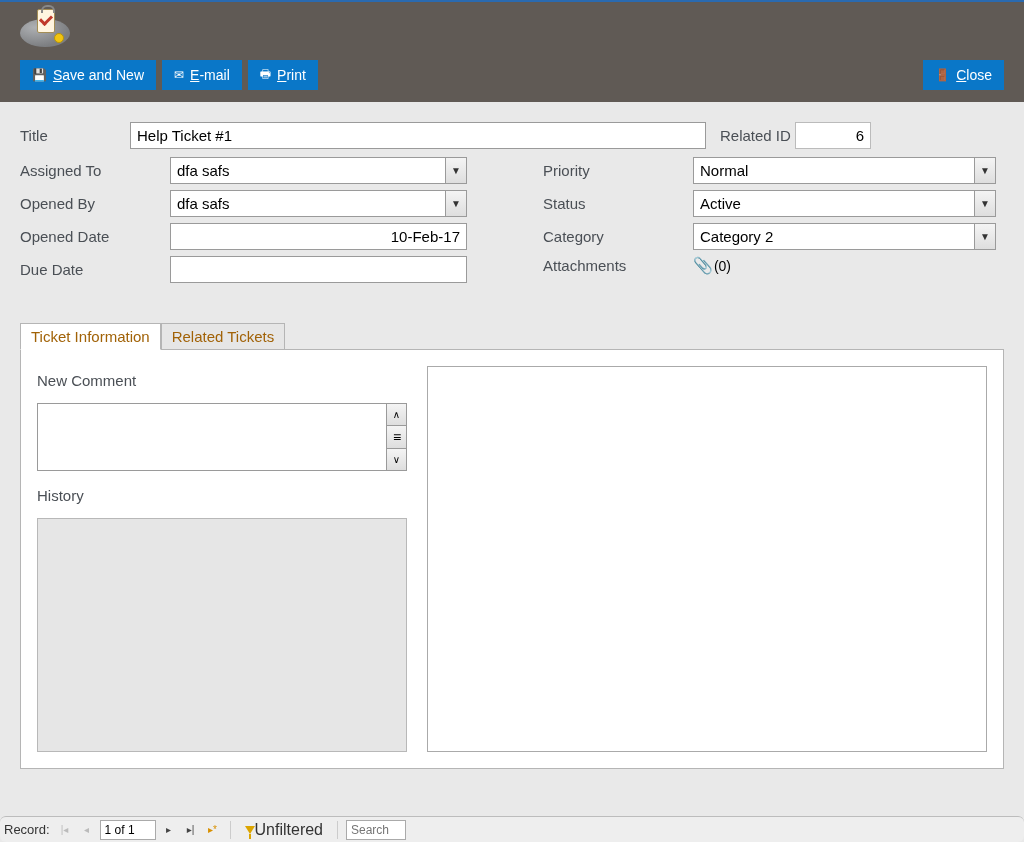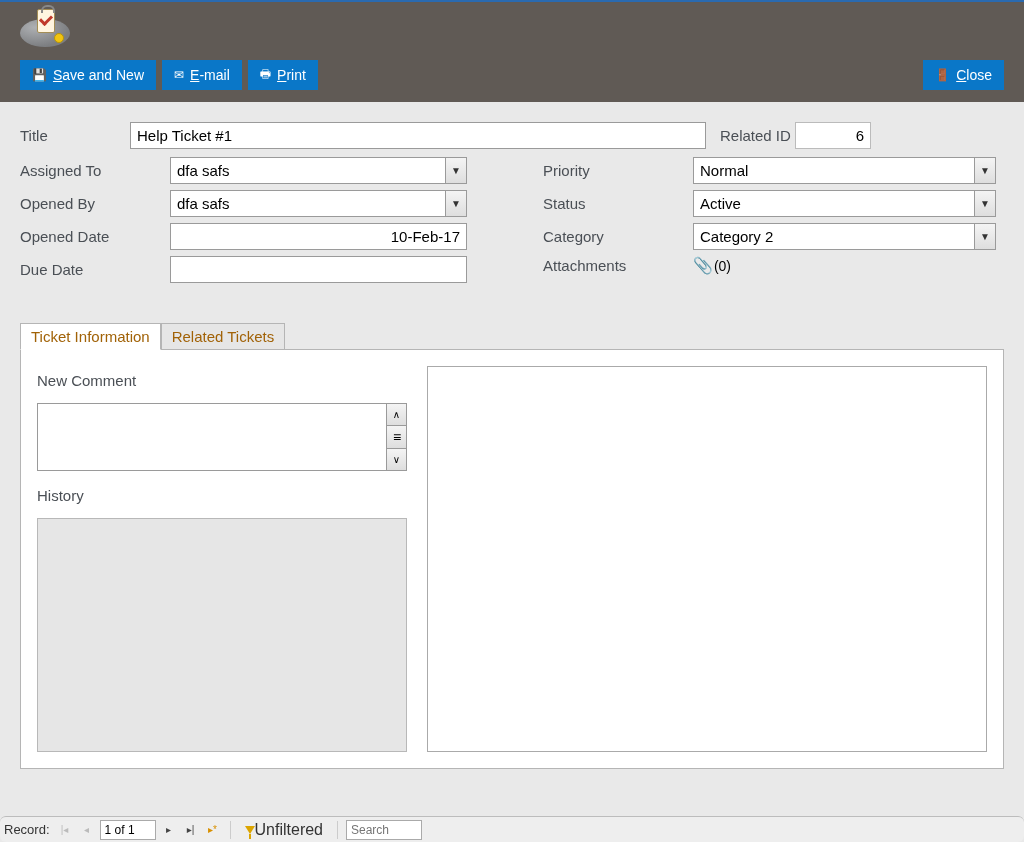--- a/index.html
+++ b/index.html
@@ -223,21 +223,21 @@
     padding:0 6px; cursor:pointer;
   }
   .recbar .filterbtn .funnel{
     width:0;height:0;border-left:5px solid transparent;border-right:5px solid transparent;border-top:8px solid #dca500;
     position:relative;
   }
   .recbar .filterbtn .funnel::after{
     content:'';position:absolute;left:-1px;top:0;width:2px;height:5px;background:#dca500;
   }
   .recbar .searchinput{
-    width:76px;height:20px;border:1px solid #aaa;font-size:12px;padding:0 4px;
+    width:60px;height:20px;border:1px solid #aaa;font-size:12px;padding:0 4px;
   }
 </style>
 </head>
 <body>
 
 <div class="header">
   <div class="title-row">
     <span class="title-icon">
       <span class="disc"></span>
       <span class="clip"></span>

